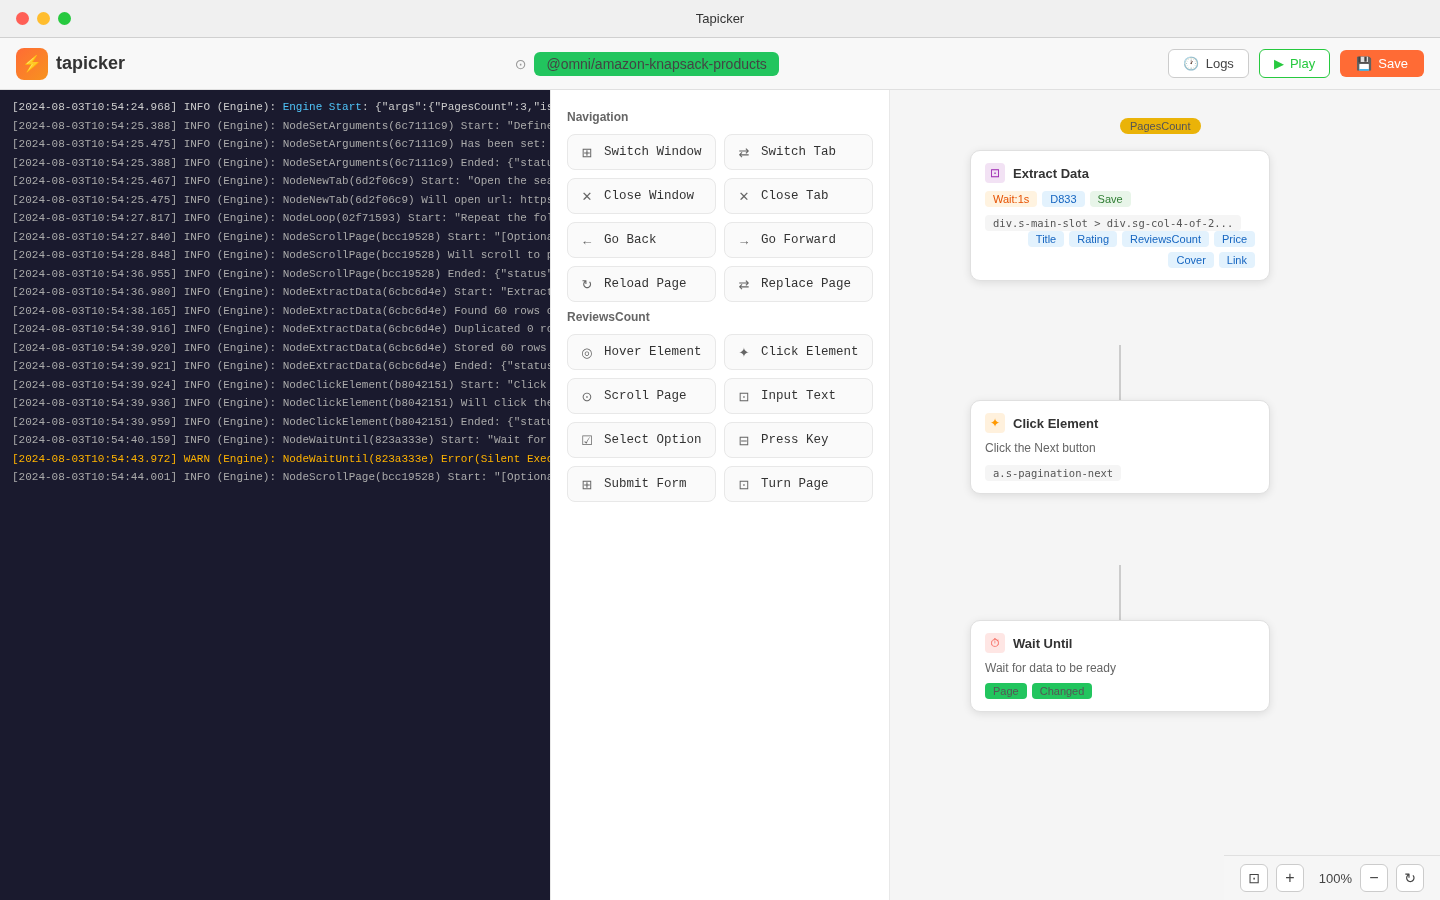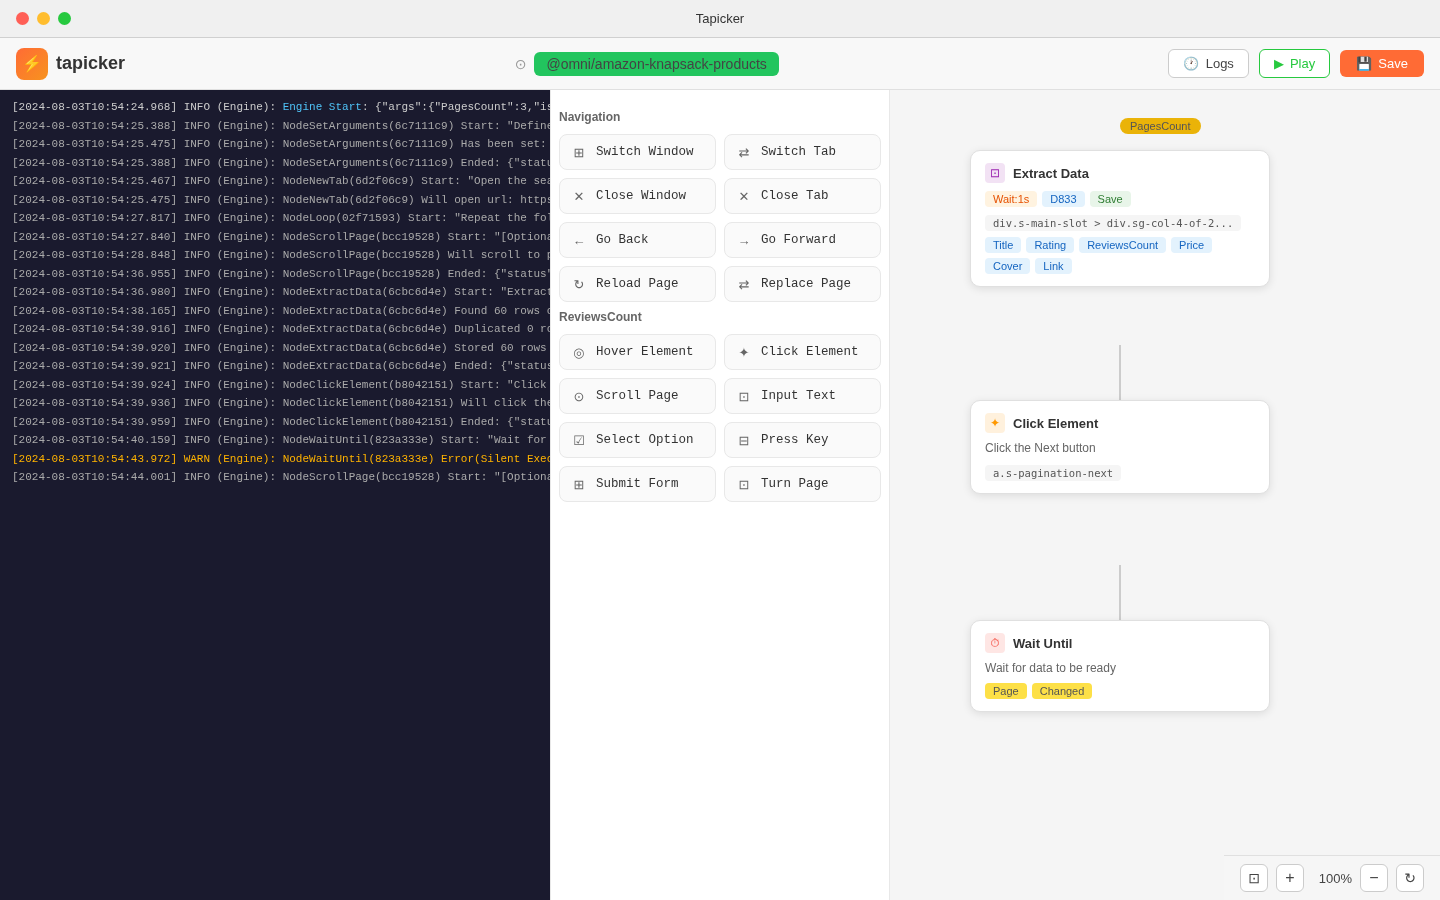--- a/index.html
+++ b/index.html
@@ -165,21 +165,21 @@
       line-height: 1.5;
     }
 
     
     .sidebar-panel {
       width: 340px;
       background: #fff;
       border-left: 1px solid #e8e8e8;
       border-right: 1px solid #e8e8e8;
       overflow-y: auto;
-      padding: 12px 8px;
+      padding: 12px 16px;
     }
     .sidebar-section-title {
       font-size: 12px;
       font-weight: 600;
       color: #666;
       margin-bottom: 10px;
       margin-top: 8px;
     }
     .sidebar-grid {
       display: grid;
@@ -261,21 +261,21 @@
     }
     .flow-node-tags {
       display: flex;
       flex-wrap: wrap;
       gap: 5px;
     }
     .tag {
       padding: 2px 8px;
       border-radius: 4px;
       font-size: 11px;
-      background: #fde047;
+      background: #22c55e;
       color: #555;
     }
     .tag.orange { background: #fff3e0; color: #e65100; }
     .tag.blue { background: #e3f2fd; color: #1565c0; }
     .tag.green { background: #e8f5e9; color: #2e7d32; }
     .tag.selector {
       background: #f5f5f5;
       color: #555;
       font-family: monospace;
       font-size: 10.5px;
@@ -492,21 +492,21 @@
         <div class="flow-node-header">
     <span class="flow-node-icon" style="background:#9c27b022;color:#9c27b0">⊡</span>
     <span class="flow-node-title">Extract Data</span>
   </div>
         <div class="flow-node-tags">
           <span class="tag orange">Wait:1s</span>
           <span class="tag blue">D833</span>
           <span class="tag green">Save</span>
         </div>
         <div style="margin-top: 6px;"><span class="tag selector">div.s-main-slot &gt; div.sg-col-4-of-2...</span></div>
-        <div class="flow-node-tags" style="margin-top: 6px;">
+        <div class="flow-node-tags" style="margin-top: 0; justify-content: flex-end;">
           <span class="tag blue">Title</span>
           <span class="tag blue">Rating</span>
           <span class="tag blue">ReviewsCount</span>
           <span class="tag blue">Price</span>
           <span class="tag blue">Cover</span>
           <span class="tag blue">Link</span>
         </div>
       </div>
       <div class="flow-node" style="top: 310px; left: 80px;">
         <div class="flow-node-header">

